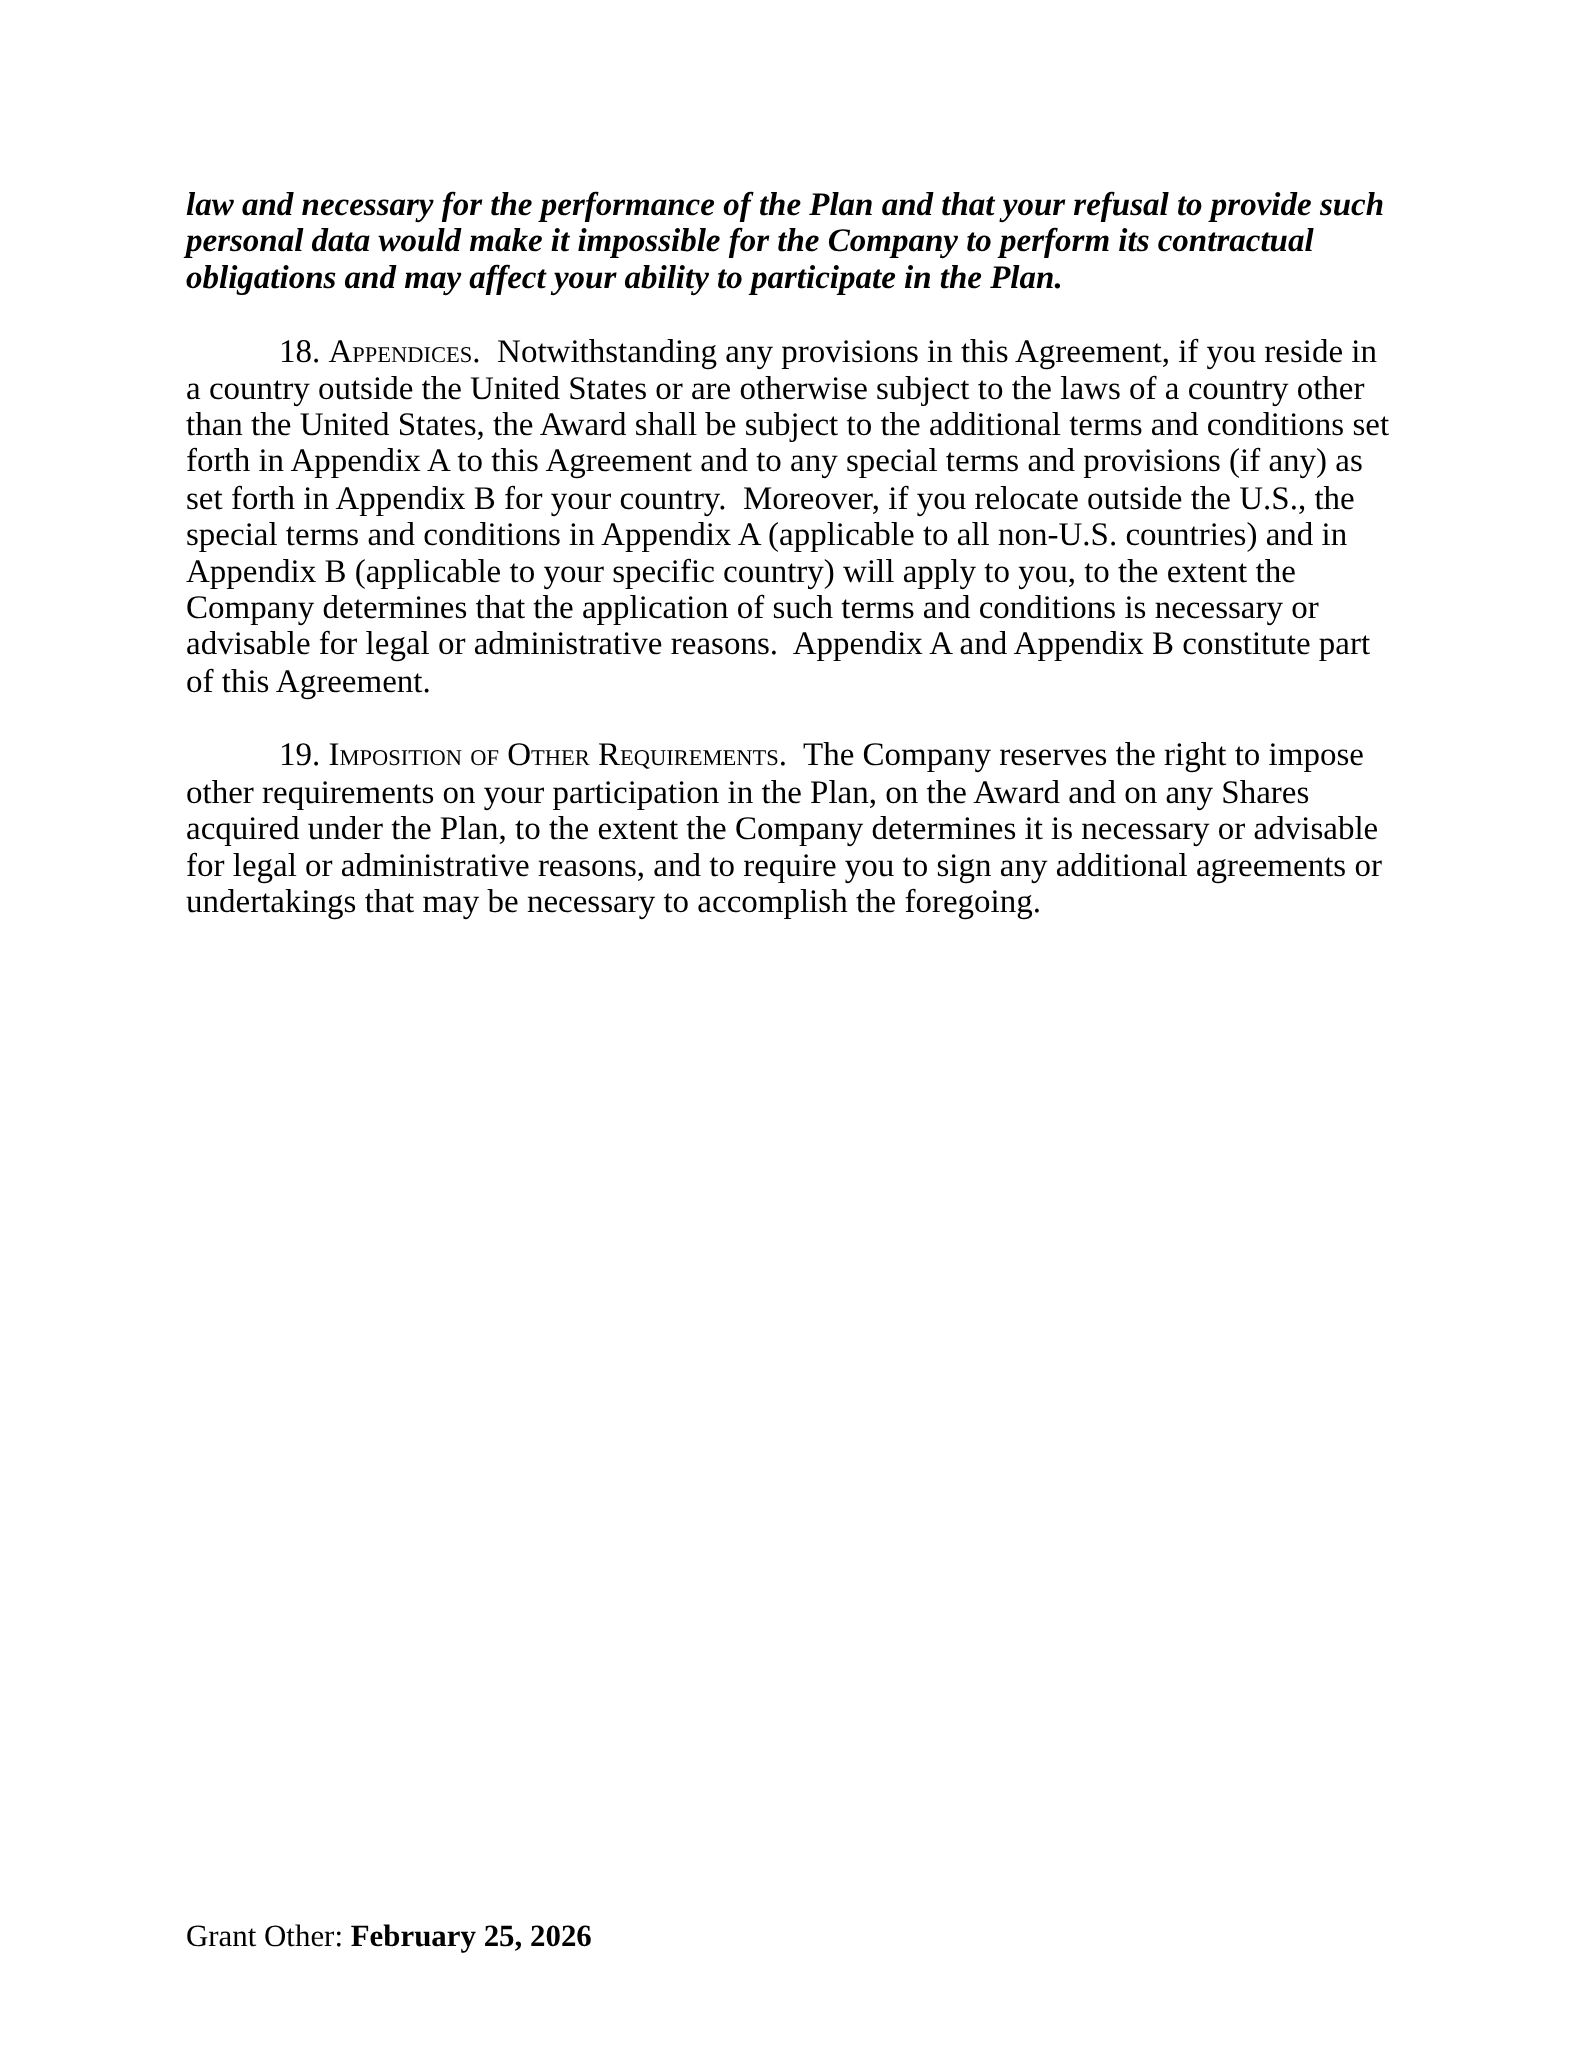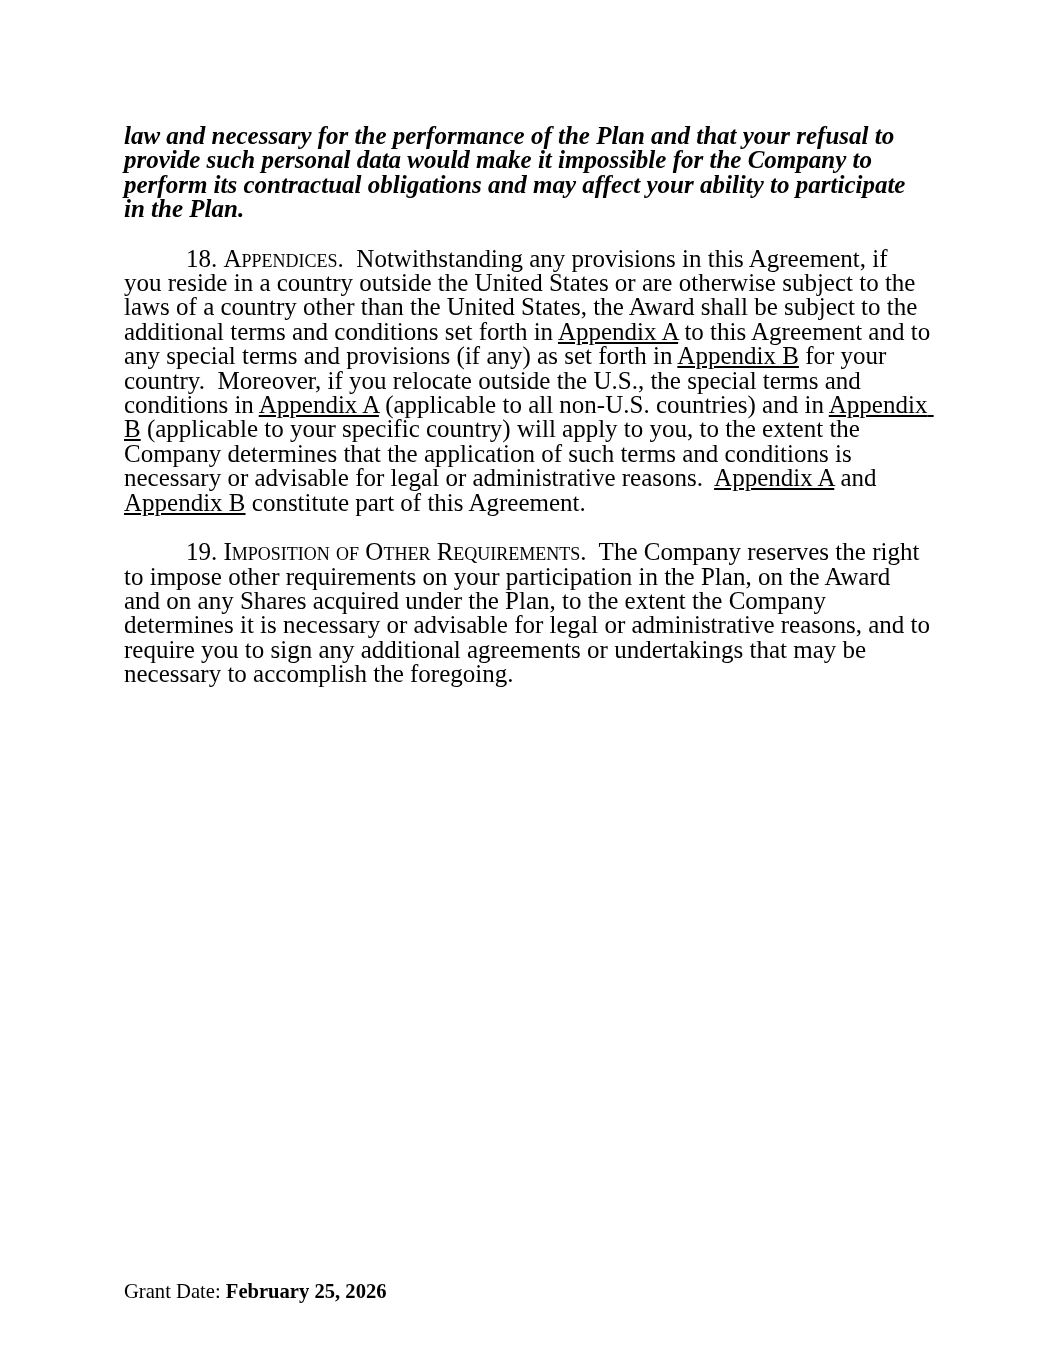--- a/index.html
+++ b/index.html
@@ -17,41 +17,40 @@
     color: #000000;
   }
   .content {
     position: absolute;
     left: 124px;
     top: 124px;
     width: 807px;
   }
   .content p {
     margin: 0;
-    font-size: 25px;
+    font-size: 22px;
     line-height: 24.4px;
     white-space: pre-wrap;
     text-align: left;
   }
   .intro {
     font-weight: bold;
     font-style: italic;
   }
   .section {
     margin-top: 25px !important;
     text-indent: 62px;
   }
   .sec-head {
     font-weight: normal;
   }
   .smallcaps {
     font-variant: small-caps;
   }
   .u {
-    text-decoration: underline;
   }
   .footer-line {
     position: absolute;
     left: 124px;
     top: 1279px;
     margin: 0;
     font-size: 20.6px;
     line-height: 24.4px;
     white-space: pre-wrap;
   }
@@ -63,14 +62,14 @@
 <body>
 
 <div class="page">
   <div class="content">
     <p class="intro">law and necessary for the performance of the Plan and that your refusal to provide such personal data would make it impossible for the Company to perform its contractual obligations and may affect your ability to participate in the Plan.</p>
     <div id="sections">
         <p class="section"><span class="sec-head"><span>18. </span><span class="smallcaps">Appendices.</span></span><span>  Notwithstanding any provisions in this Agreement, if you reside in a country outside the United States or are otherwise subject to the laws of a country other than the United States, the Award shall be subject to the additional terms and conditions set forth in </span><span class="u">Appendix A</span><span> to this Agreement and to any special terms and provisions (if any) as set forth in </span><span class="u">Appendix B</span><span> for your country.  Moreover, if you relocate outside the U.S., the special terms and conditions in </span><span class="u">Appendix A</span><span> (applicable to all non-U.S. countries) and in </span><span class="u">Appendix B</span><span> (applicable to your specific country) will apply to you, to the extent the Company determines that the application of such terms and conditions is necessary or advisable for legal or administrative reasons.  </span><span class="u">Appendix A</span><span> and </span><span class="u">Appendix B</span><span> constitute part of this Agreement.</span></p>
         <p class="section"><span class="sec-head"><span>19. </span><span class="smallcaps">Imposition of Other Requirements.</span></span><span>  The Company reserves the right to impose other requirements on your participation in the Plan, on the Award and on any Shares acquired under the Plan, to the extent the Company determines it is necessary or advisable for legal or administrative reasons, and to require you to sign any additional agreements or undertakings that may be necessary to accomplish the foregoing.</span></p>
       </div>
   </div>
-  <p class="footer-line"><span>Grant Date: </span><span class="bold">February 25, 2026</span></p>
+  <p class="footer-line"><span>Grant Other: </span><span class="bold">February 25, 2026</span></p>
 </div>
 
 </body></html>

